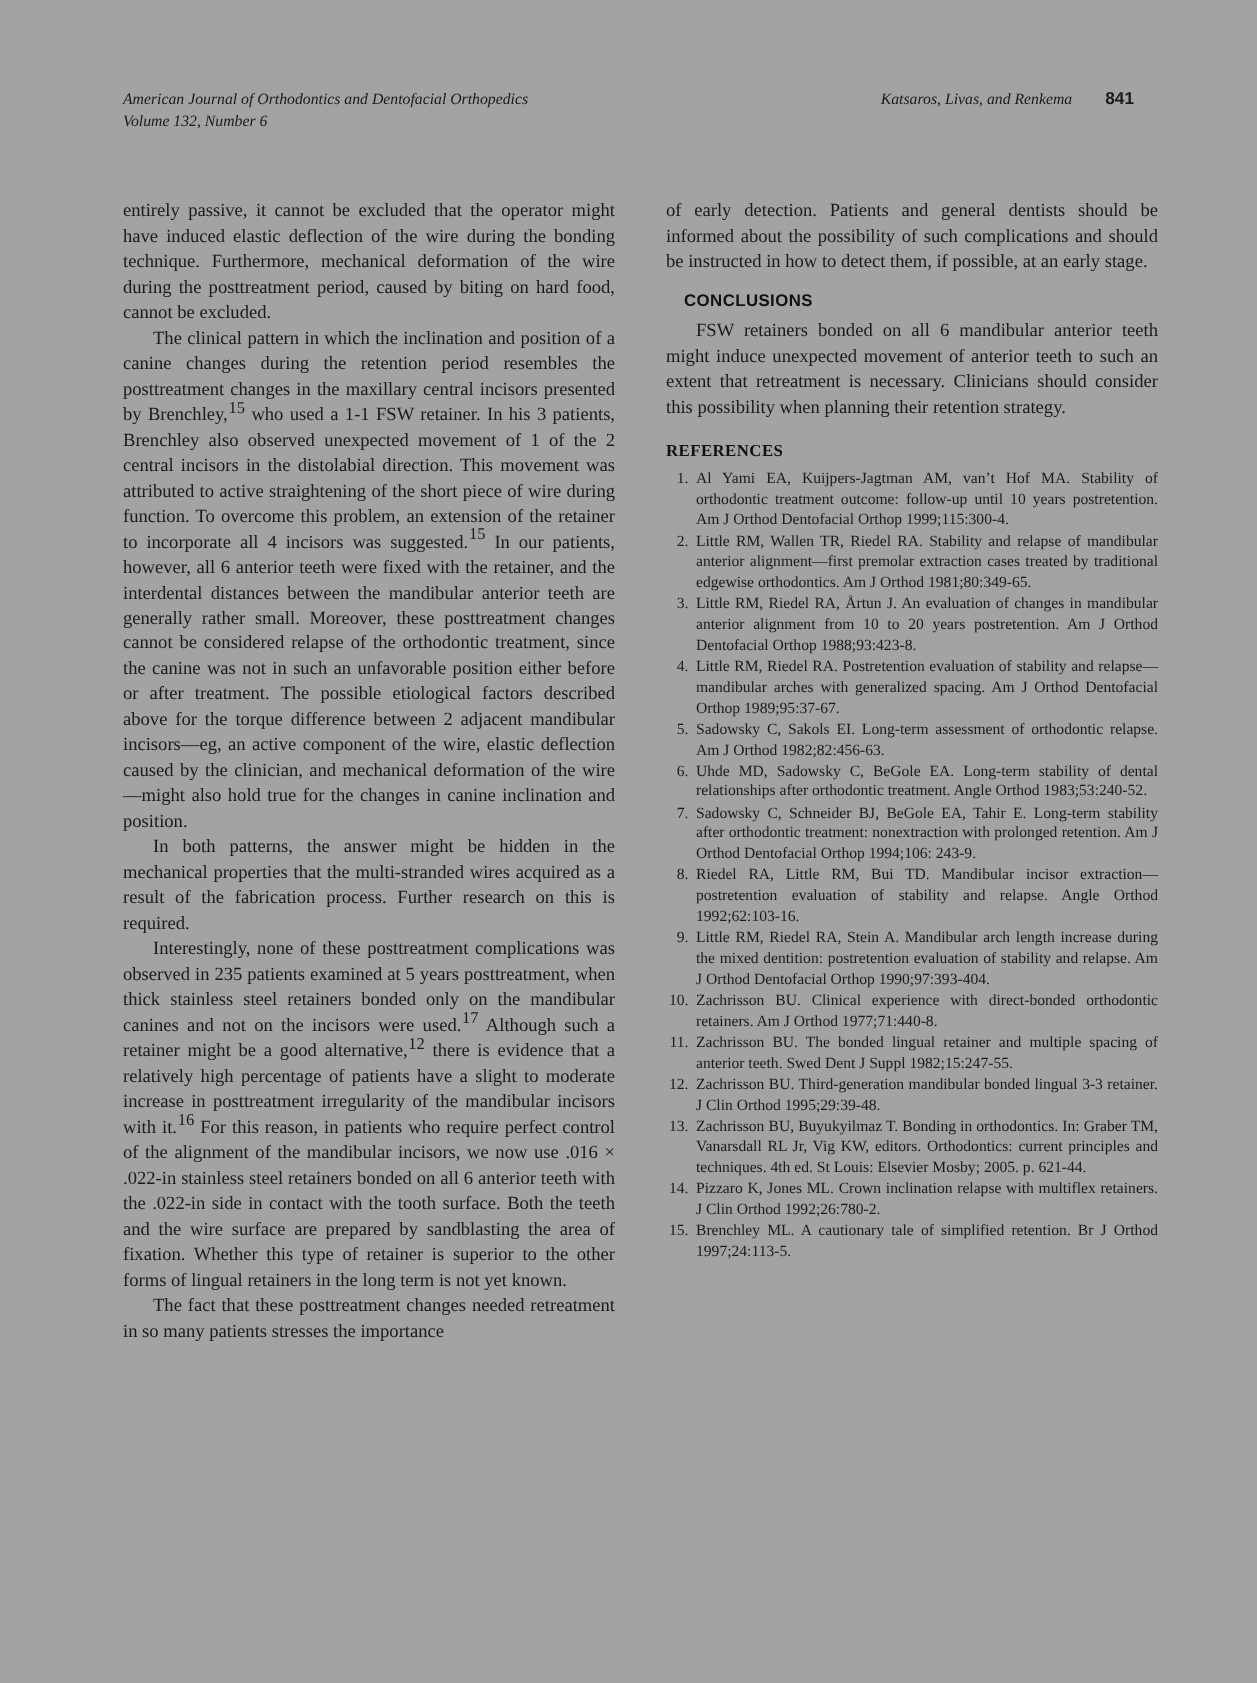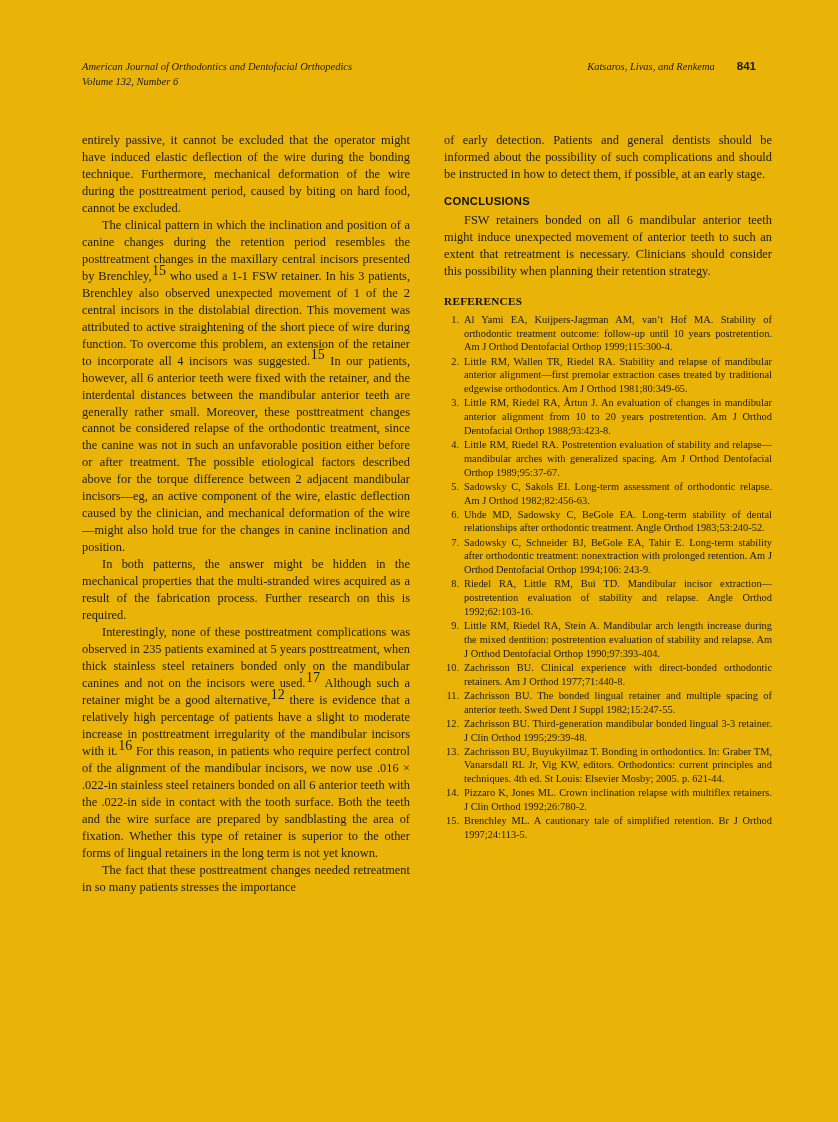--- a/index.html
+++ b/index.html
@@ -4,21 +4,21 @@
 <style>
   html, body {
     margin: 0;
     padding: 0;
     background: #ffffff;
   }
   .page {
     position: relative;
     width: 838px;
     height: 1122px;
-    background: #eab308;
+    background: #a3a3a3;
     margin: 0 auto;
     overflow: hidden;
     font-family: "Liberation Serif", "DejaVu Serif", serif;
     color: #1a1a1a;
   }
 
   
   .running-head {
     position: absolute;
     left: 82px;
@@ -70,28 +70,28 @@
     font-size: 12.4px;
     line-height: 1.368;
     text-align: justify;
     text-indent: 20px;
     hyphens: none;
   }
   p.body.noindent {
     text-indent: 0;
   }
   sup.ref {
-    font-size: 14px;
+    font-size: 11px;
     vertical-align: super;
     line-height: 0;
     padding-left: 0.5px;
   }
 
   h2.section-head {
-    margin: 12px 0 5px 0;
+    margin: 12px 0 5px 12px;
     font-family: "Liberation Sans", sans-serif;
     font-size: 11.2px;
     font-weight: bold;
     letter-spacing: 0.3px;
     color: #111;
   }
   h2.refs-head {
     margin: 15px 0 6px 0;
     font-family: Liberation Serif, serif;
   }

